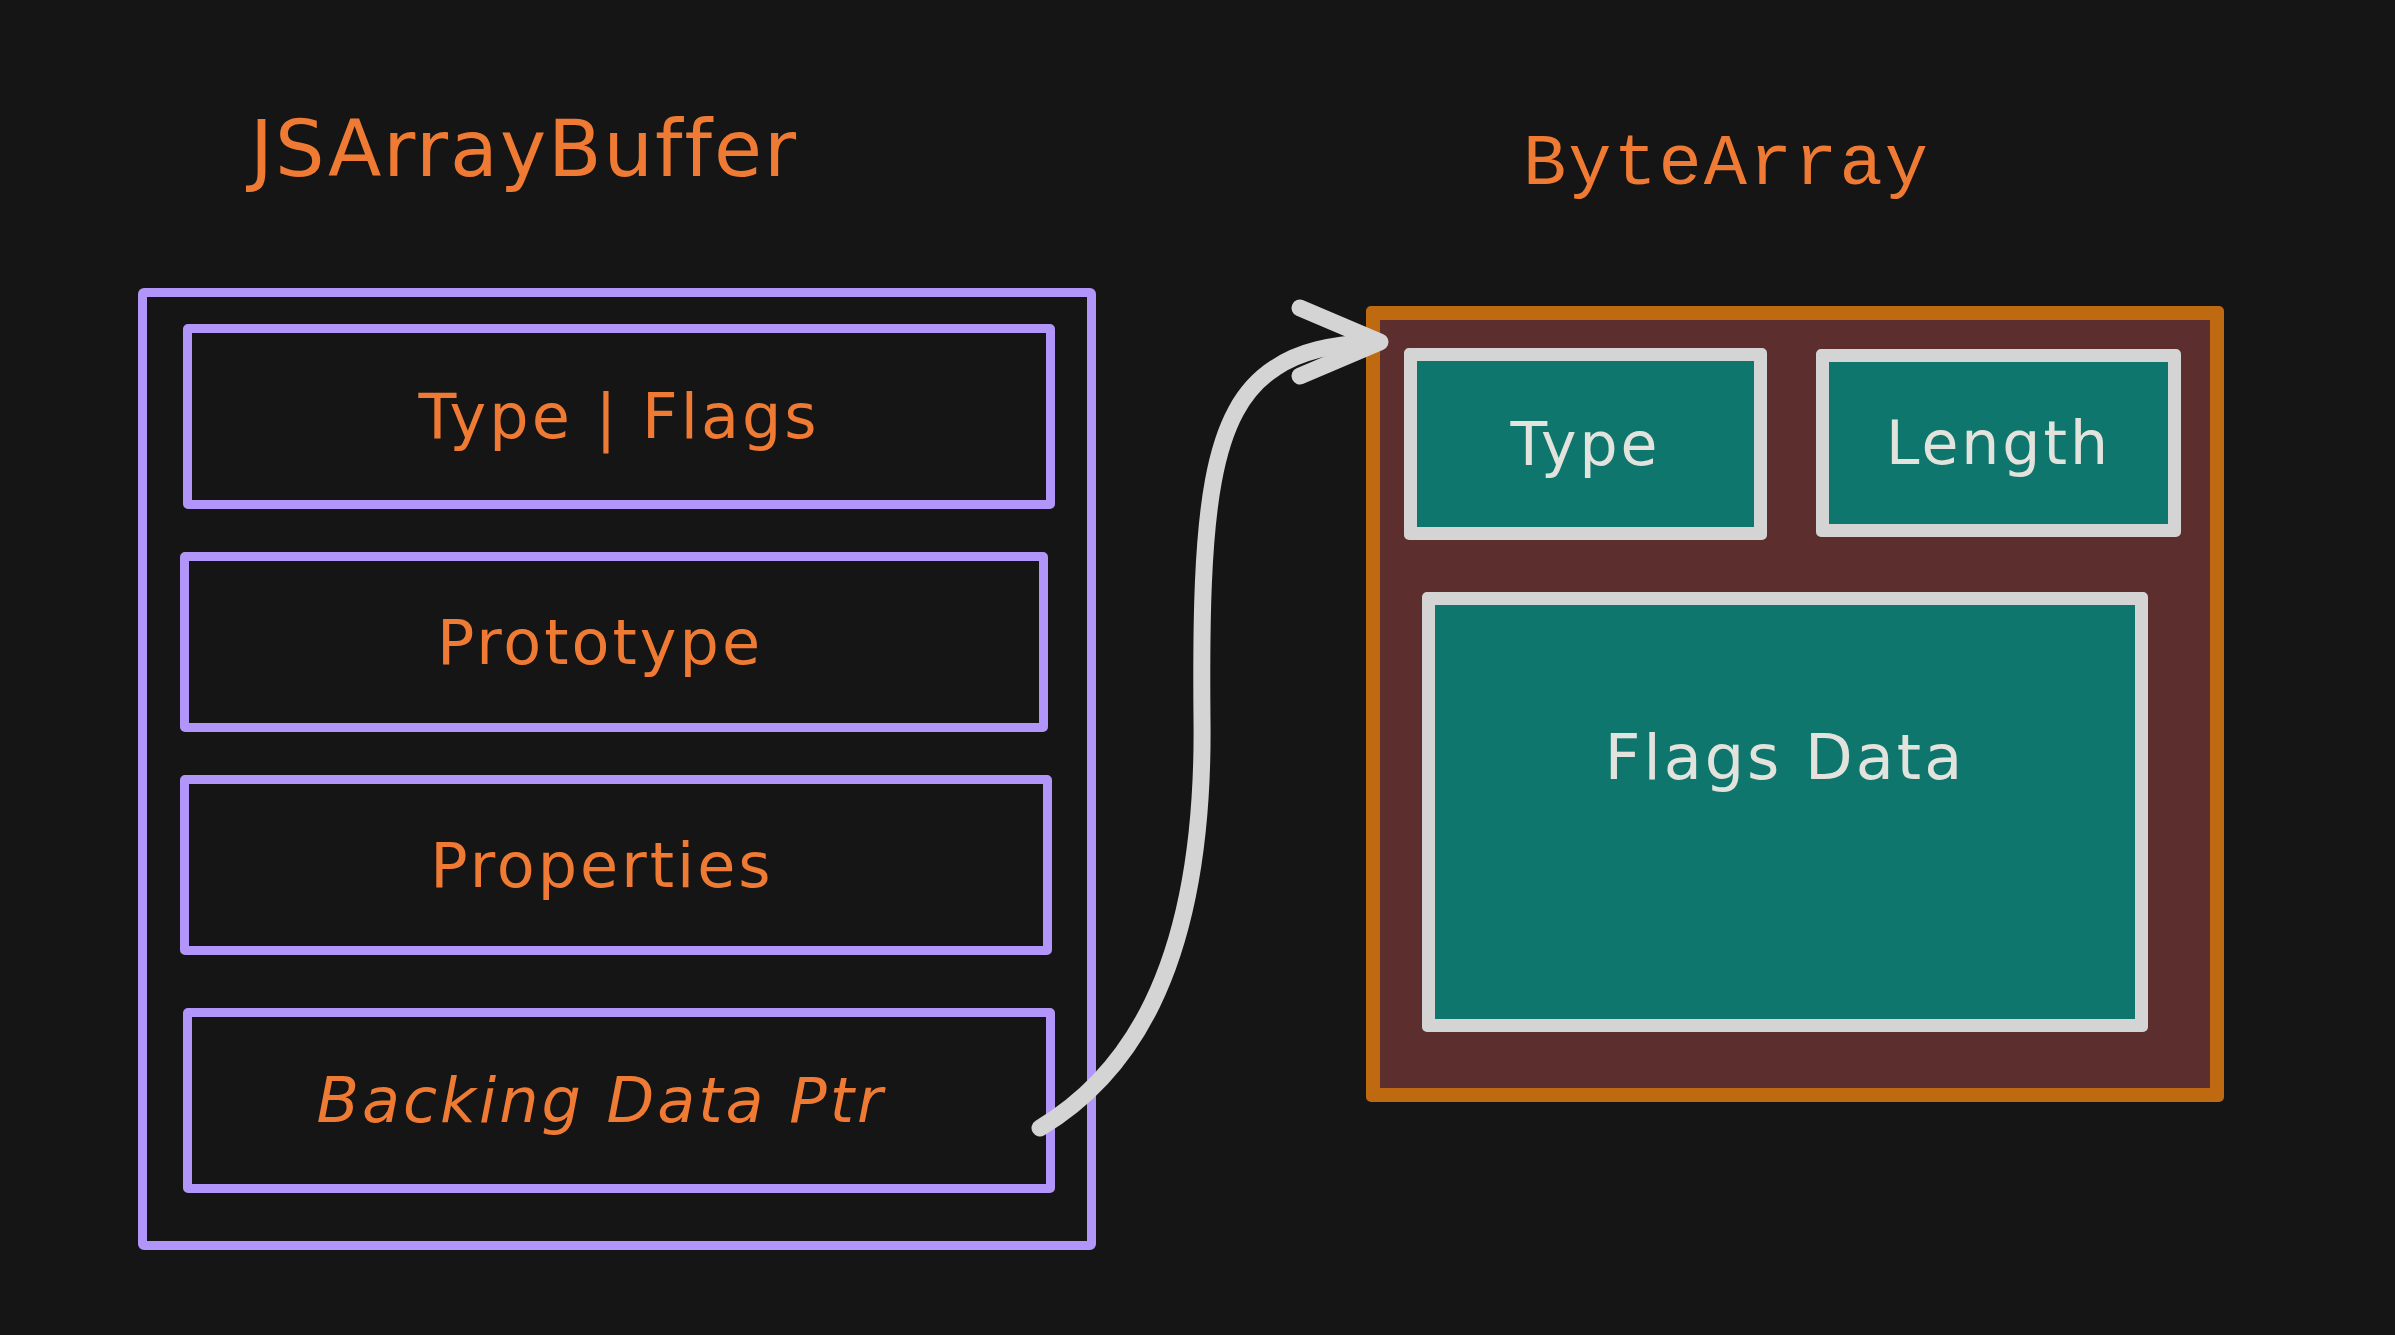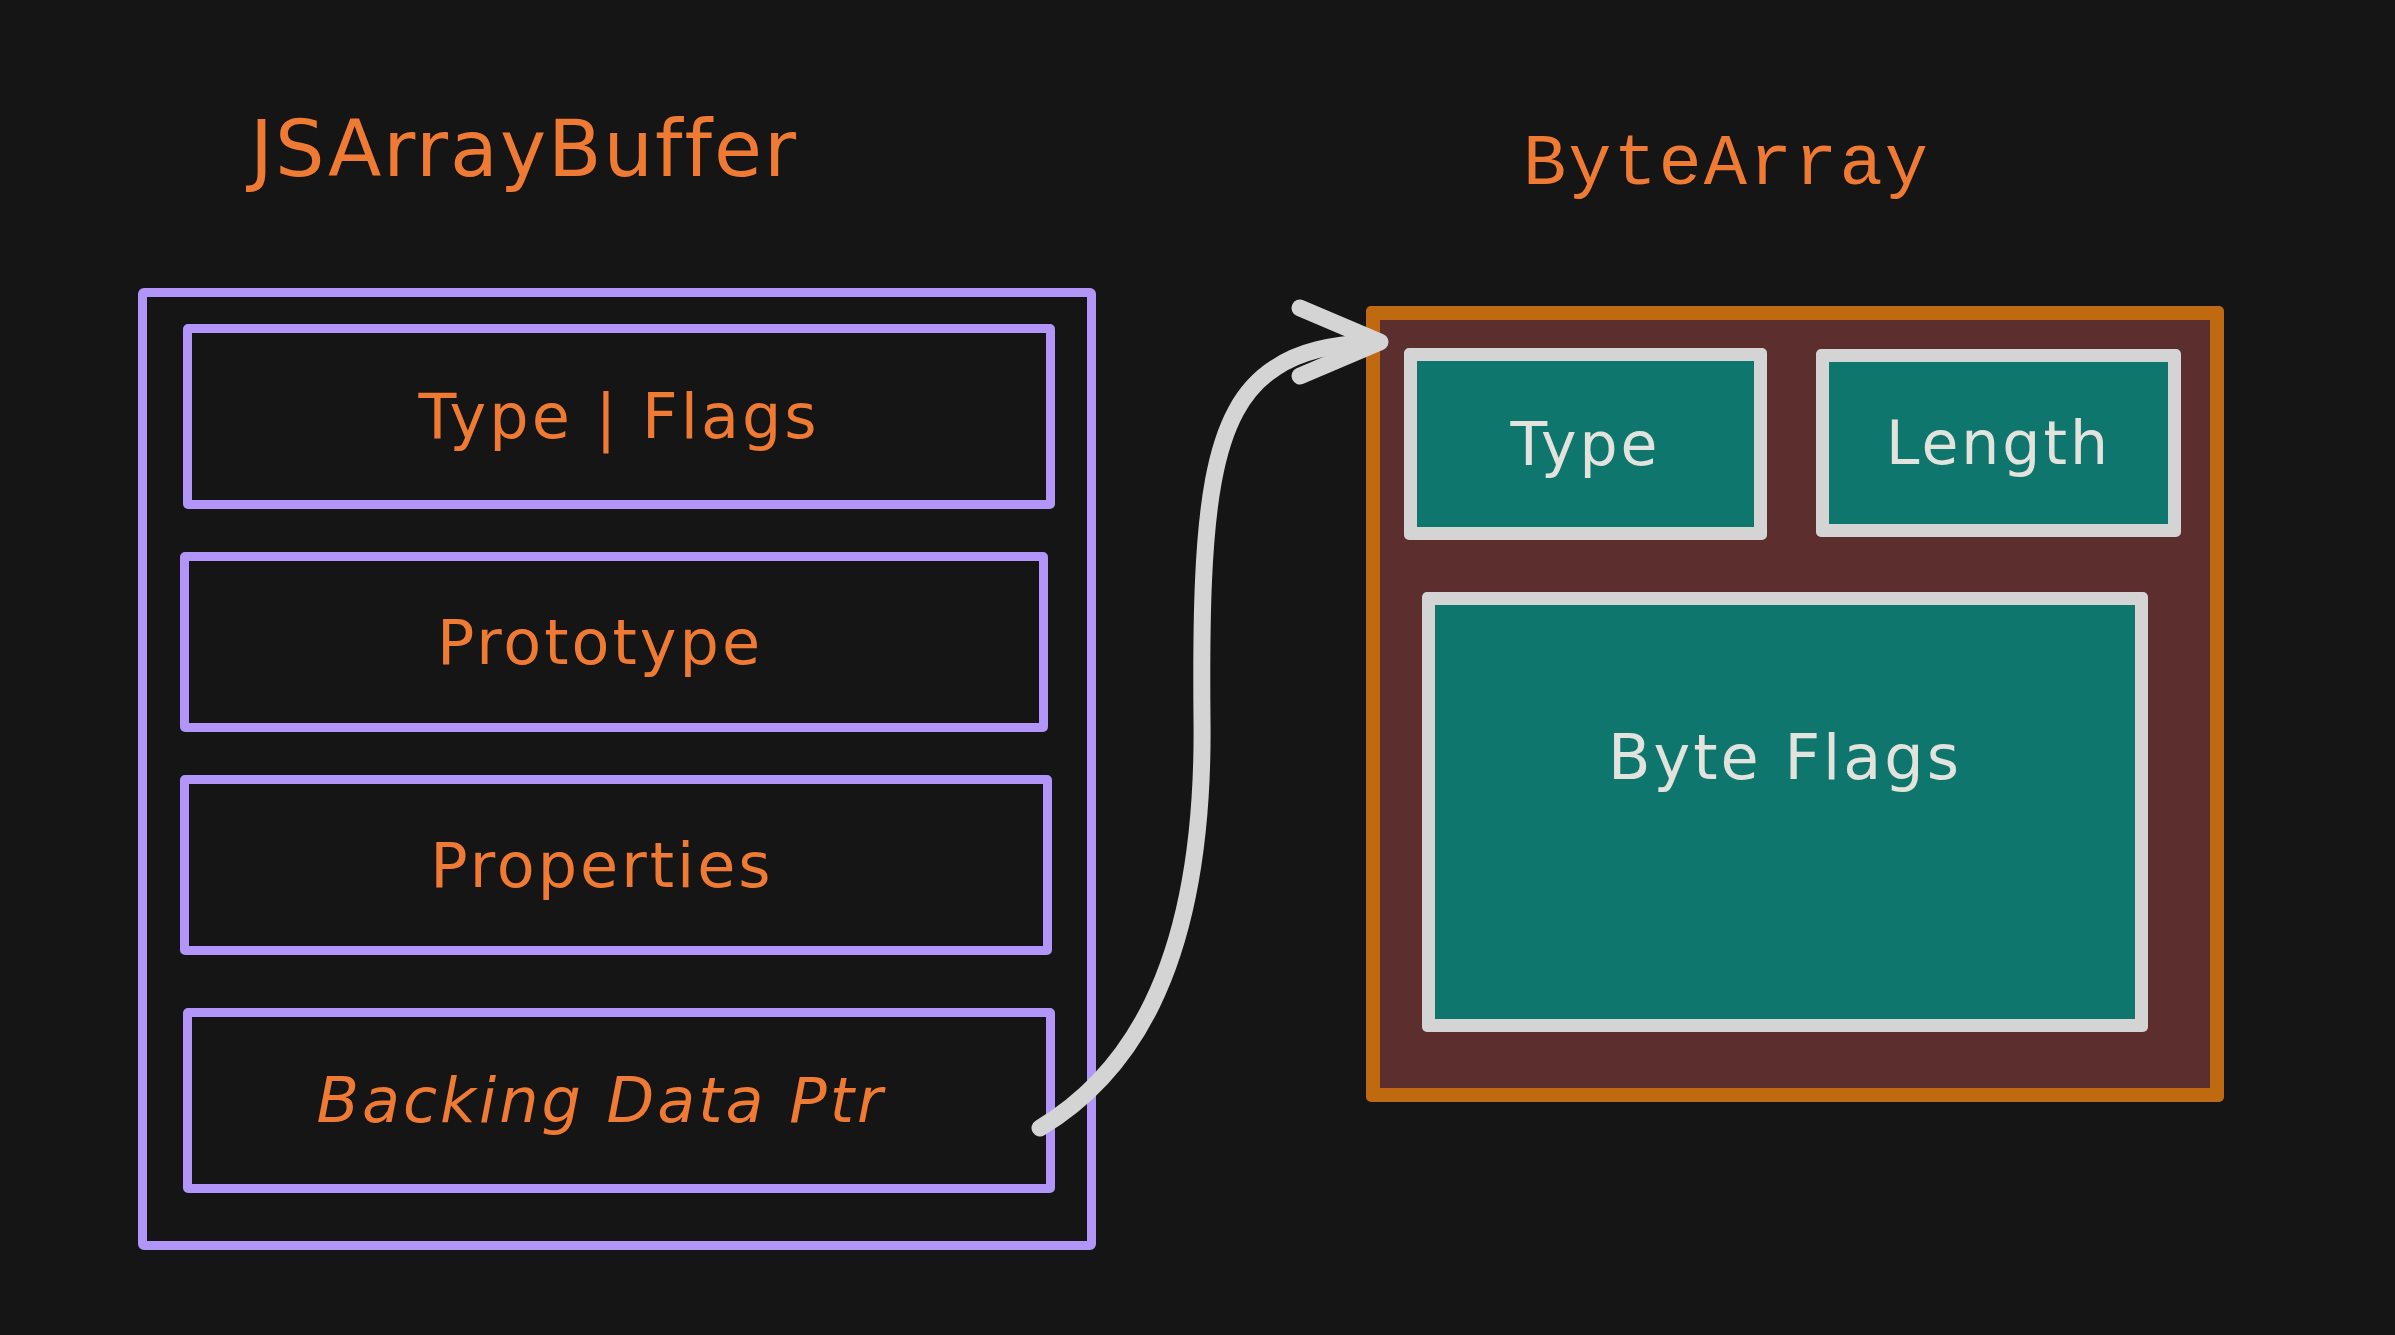--- a/index.html
+++ b/index.html
@@ -162,21 +162,21 @@
 
   <div id="ba-field-type" class="ba-field">
     <span class="ba-label">Type</span>
   </div>
 
   <div id="ba-field-length" class="ba-field">
     <span class="ba-label">Length</span>
   </div>
 
   <div id="ba-field-bytedata" class="ba-field">
-    <span class="ba-label">Byte Flags</span>
+    <span class="ba-label">Flags Data</span>
   </div>
 
   <svg id="pointer-arrow" viewBox="0 0 420 880">
     <path d="M 40 848
              C 120 800, 205 700, 202 440
              C 200 230, 210 130, 275 88
              C 300 71, 330 65, 372 62" fill="none" stroke="#d4d4d4" stroke-width="17" stroke-linecap="round" stroke-linejoin="round"></path>
     <path d="M 300 28 L 380 62 L 300 96" fill="none" stroke="#d4d4d4" stroke-width="17" stroke-linecap="round" stroke-linejoin="round"></path>
   </svg>
 

